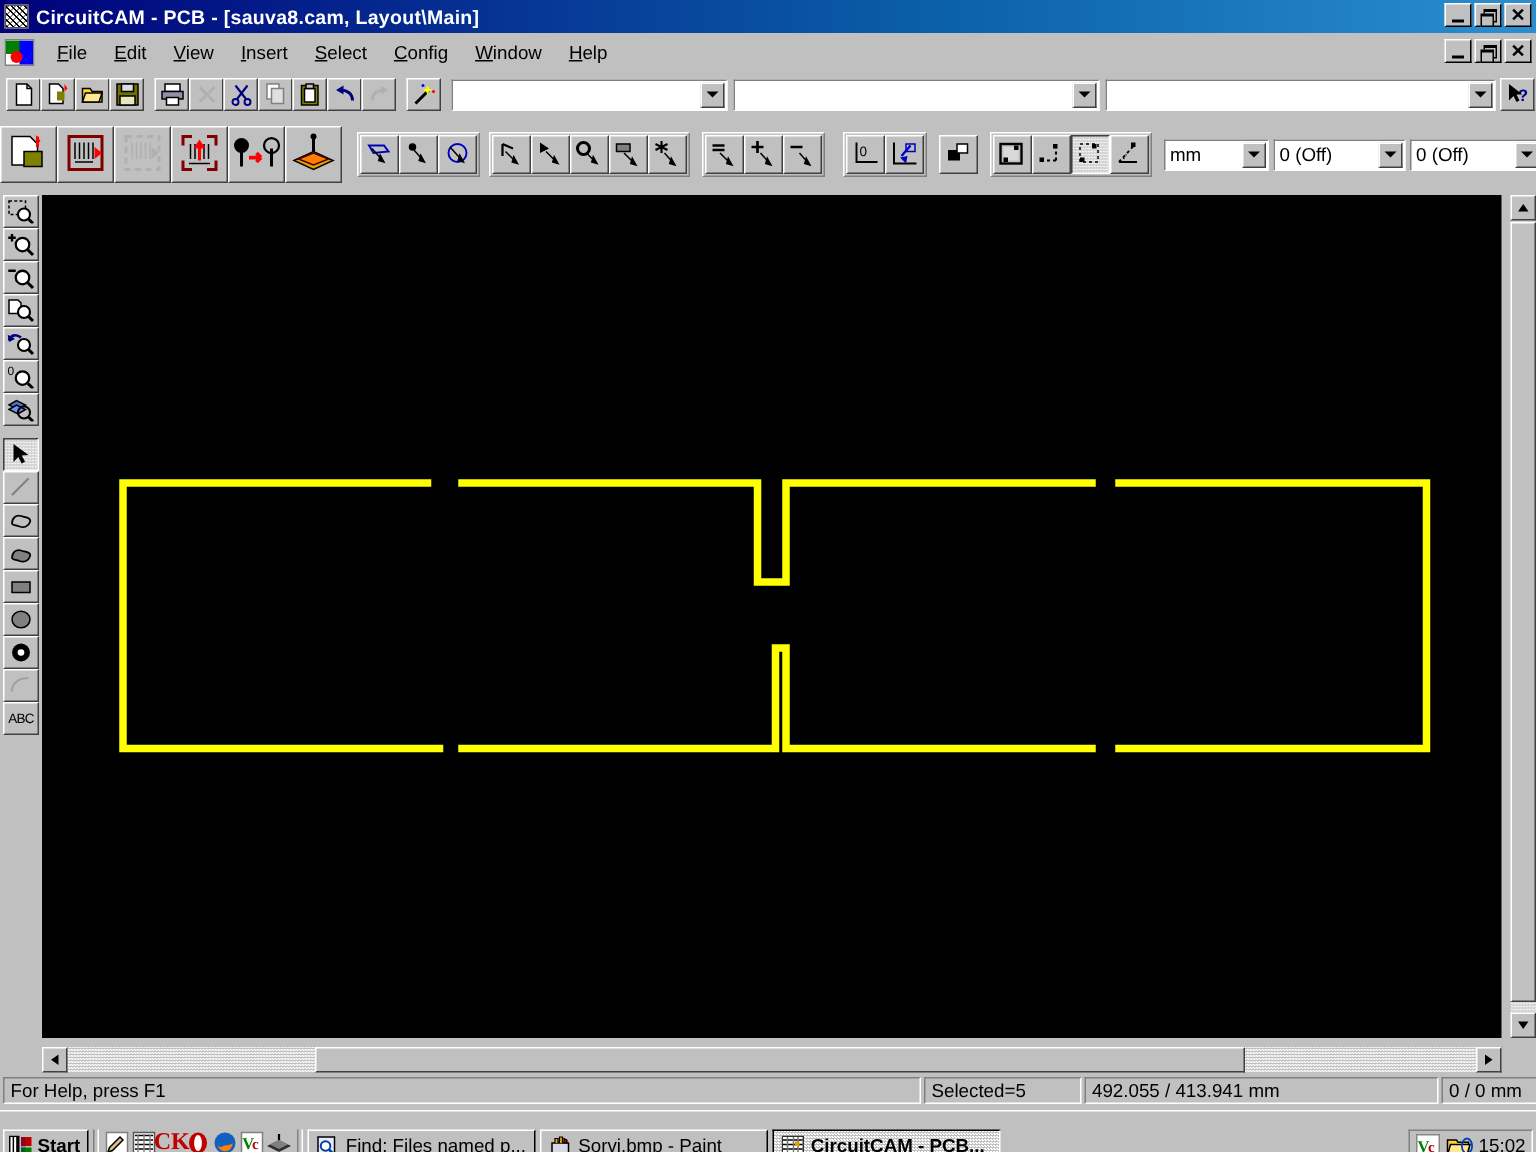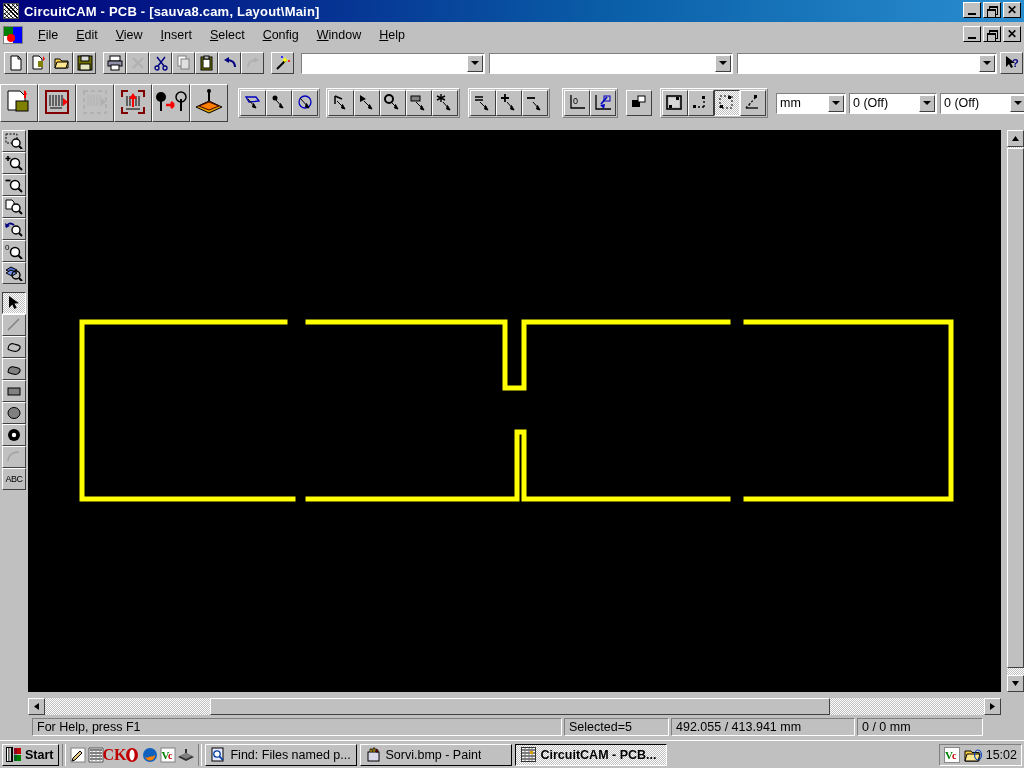--- a/index.html
+++ b/index.html
@@ -169,21 +169,21 @@
     border-top: 1px solid #808080; border-left: 1px solid #808080;
     border-right: 1px solid #ffffff; border-bottom: 1px solid #ffffff;
     font-size: 12.5px; color: #000; white-space: nowrap; flex: none;
   }
 
   
   #taskbar {
     position: absolute; left: 0; top: 740px; width: 1024px; height: 28px;
     background: #c0c0c0;
     border-top: 1px solid #ffffff;
-    display: flex; align-items: center; padding: 12px 2px;
+    display: flex; padding: 12px 2px;
   }
   #startbtn {
     height: 22px; display: flex; align-items: center; gap: 3px; padding: 0 5px 0 3px;
     background: #c0c0c0; font-weight: bold; font-size: 12.5px;
     border-top: 1px solid #ffffff; border-left: 1px solid #ffffff;
     border-right: 1px solid #000; border-bottom: 1px solid #000; flex: none;
   }
   .tb-div { width: 4px; height: 22px; margin: 0 3px; flex: none;
     border-left: 1px solid #808080; border-right: 1px solid #ffffff; }
   .qlicon { width: 18px; height: 18px; flex: none; display:flex; align-items:center; justify-content:center; }
@@ -720,23 +720,23 @@
           <path d="M1 1l5 3.5L1 8z" fill="#000"></path>
         </svg>
     </div>
     <div class="sb-thumb" style="left:182px;top:0;width:620px;height:17px;"></div>
   </div>
   <div id="corner"></div>
 </div>
 
 <div id="statusbar">
   <div style="width:30px;height:18px;"></div>
-  <div class="spanel" style="width:530px">For Help, press F1</div>
+  <div class="spanel" style="width:612px">For Help, press F1</div>
   <div class="spanel" style="width:105px;margin-left:2px;">Selected=5</div>
-  <div class="spanel" style="width:184px;margin-left:2px;">492.055 / 413.941 mm</div>
+  <div class="spanel" style="width:236px;margin-left:2px;">492.055 / 413.941 mm</div>
   <div class="spanel" style="width:126px;margin-left:2px;">0 / 0 mm</div>
 </div>
 
 <div id="taskbar">
   <div id="startbtn">
     <span style="display:inline-block;width:16px;height:15px;position:relative;">
       <svg width="16" height="15" viewBox="0 0 16 15">
           <rect x="0" y="0" width="7" height="15" fill="#000"></rect>
           <rect x="1" y="1" width="1.4" height="13" fill="#fff"></rect>
           <rect x="3.4" y="1" width="1.4" height="13" fill="#fff"></rect>

